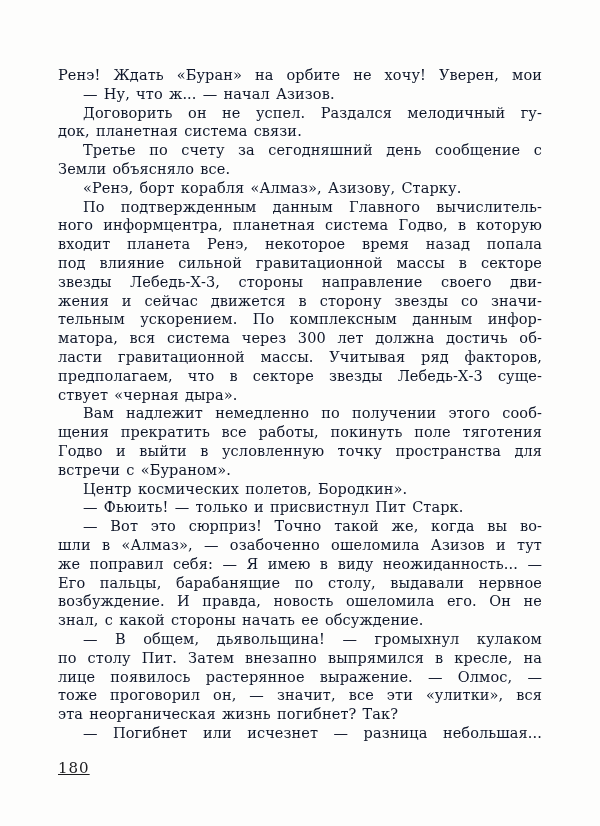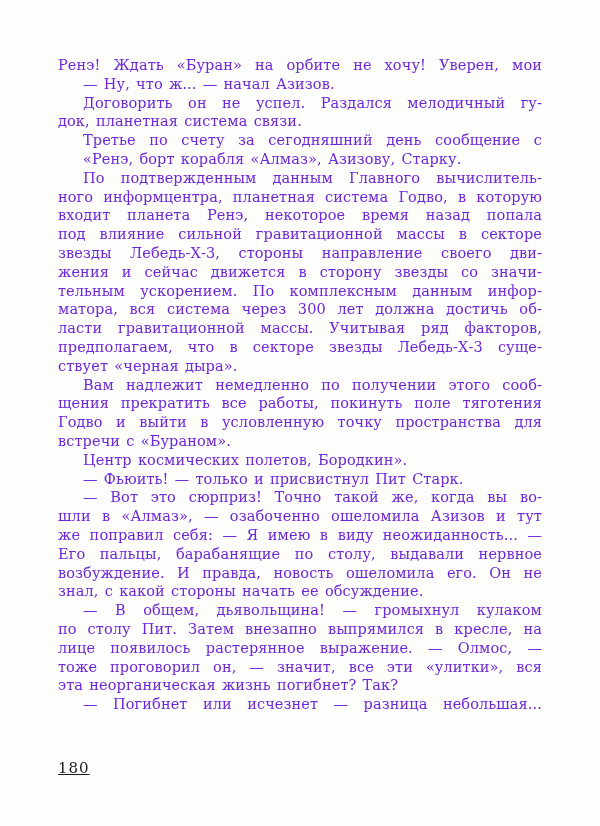--- a/index.html
+++ b/index.html
@@ -11,23 +11,23 @@
   .page {
     position: relative;
     width: 600px;
     height: 826px;
     background: #fdfdfc;
     overflow: hidden;
   }
   .text-block {
     position: absolute;
     left: 58px;
-    top: 56px;
+    top: 66px;
     width: 484px;
-    color: #6d28d9;
+    color: #0f172a;
     font-size: 14.5px;
     line-height: 18.8px;
     word-spacing: 1.5px;
     letter-spacing: 0.1px;
   }
   .line {
     text-align: justify;
     text-align-last: justify;
   }
   .line.last {
@@ -56,20 +56,21 @@
       </div>
       <div class="para indent">
         <div class="line last first">— Ну, что ж... — начал Азизов.</div>
       </div>
       <div class="para indent">
         <div class="line first">Договорить он не успел. Раздался мелодичный гу-</div>
         <div class="line last">док, планетная система связи.</div>
       </div>
       <div class="para indent">
         <div class="line first">Третье по счету за сегодняшний день сообщение с</div>
+        <div class="line last">Земли объясняло все.</div>
       </div>
       <div class="para indent">
         <div class="line last first">«Ренэ, борт корабля «Алмаз», Азизову, Старку.</div>
       </div>
       <div class="para indent">
         <div class="line first">По подтвержденным данным Главного вычислитель-</div>
         <div class="line">ного информцентра, планетная система Годво, в которую</div>
         <div class="line">входит планета Ренэ, некоторое время назад попала</div>
         <div class="line">под влияние сильной гравитационной массы в секторе</div>
         <div class="line">звезды Лебедь-Х-3, стороны направление своего дви-</div>

